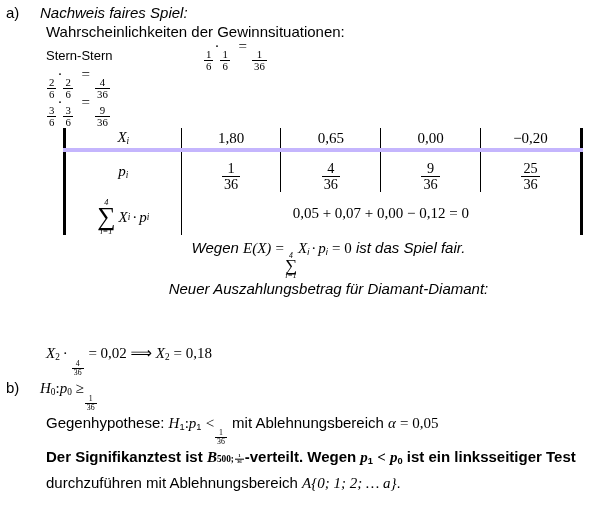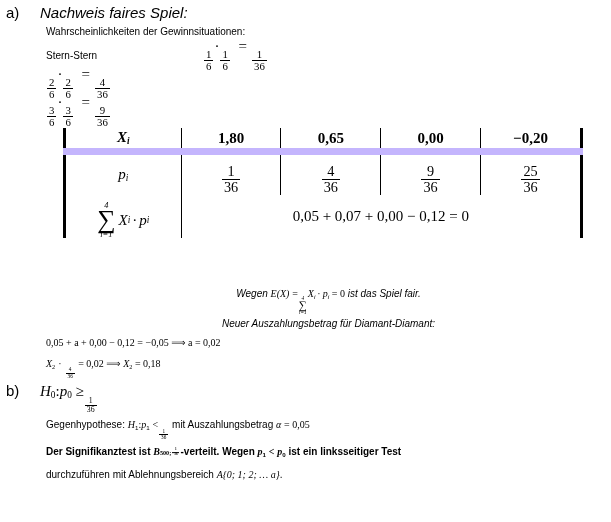--- a/index.html
+++ b/index.html
@@ -52,21 +52,21 @@
 
   
   .lineA { line-height: 19px; }
   .probblock { position: relative; }
   .prow {
     display: flex;
     align-items: center;
     height: 28px;
     padding-left: 46px;
   }
-  .plabel { width: 157px; flex: 0 0 157px; font-size: 10px; }
+  .plabel { width: 157px; flex: 0 0 157px; font-size: 13px; }
   .pmath { font-family: "Liberation Serif", serif; font-size: 15px; white-space: nowrap; }
 
   
   .tblwrap { position: relative; margin-top: 3px; padding-left: 63px; }
   table.xt {
     border-collapse: collapse;
     width: 520px;
     table-layout: fixed;
     font-family: "Liberation Serif", serif;
   }
@@ -74,21 +74,21 @@
     text-align: center;
     vertical-align: middle;
     font-size: 15px;
     padding: 0;
   }
   .cLbl { width: 102px; }
   .cD { width: 88px; }
   .thickL { border-left: 3px solid #000; }
   .thickR { border-right: 3px solid #000; }
   .thinR { border-right: 1px solid #000; }
-  .thinB { border-bottom: 7px solid #c4b5fd; font-weight: bold; }
+  .thinB { border-bottom: 4px solid #c4b5fd; }
   tr.r1 td { height: 20px; }
   tr.r2 td { height: 40px; }
   tr.r3 td { height: 19px; }
   tr.r4 td { height: 43px; }
 
   .sumsym {
     display: inline-flex;
     align-items: center;
     font-family: "Liberation Serif", serif;
     font-size: 15px;
@@ -109,21 +109,21 @@
     align-items: center;
     line-height: 0.8;
     vertical-align: -0.32em;
     font-family: "Liberation Serif", serif;
     margin: 0 1px;
   }
   .inlinesum .lim { font-size: 0.52em; font-style: italic; }
   .inlinesum .sg { font-size: 1.12em; font-style: normal; }
 
   
-  .ptxt { padding-left: 46px; line-height: 19.5px; font-size: 10px; }
+  .ptxt { padding-left: 46px; line-height: 19.5px; font-size: 15px; }
   .ptxt.it { font-style: italic; }
   .bsub {
     display: inline-flex;
     align-items: flex-end;
     font-family: "Liberation Serif", serif;
     font-style: italic;
   }
   .bsub .bb { font-size: 1em; }
   .bsub .bs {
     font-size: 0.62em;
@@ -253,37 +253,36 @@
                 <span class="math">p</span>
                 <sub class="sb">i</sub>
           </span>
         </td>
         <td class="thickR" colspan="4">0,05 + 0,07 + 0,00 − 0,12 = 0</td>
       </tr>
     </tbody>
       </table>
   </div>
 
-  <div class="ptxt it" style="padding-top:3px;margin-top:43px;">
+  <div class="ptxt it" style="padding-top:3px;">
     <span>Wegen</span>
     <span class="math">E(X)</span>
     <span class="mathup">=</span><span class="inlinesum">
         <span class="lim">4</span>
         <span class="sg">∑</span>
         <span class="lim">i=1</span>
       </span><span class="math">X</span><sub class="sb">i</sub><span class="mathup" style="margin:0 2px;">·</span><span class="math">p</span><sub class="sb">i</sub>
     <span class="mathup">= 0</span>
     <span>ist das Spiel fair.</span>
   </div>
 
   <div class="ptxt it">Neuer Auszahlungsbetrag für Diamant-Diamant:</div>
 
-  <div class="ptxt" style="font-family:'Liberation Serif',serif;">0,05 + a + 0,00 − 0,12 = −0,05 ⟹   a = 0,02</div>
-
-  <div class="ptxt" style="font-family:'Liberation Serif',serif; line-height:22px;">
+
+  <div class="ptxt" style="font-family:'Liberation Serif',serif; line-height:22px;margin-top:44px;">
     <span class="math">X</span><sub class="sbn">2</sub><span class="mathup" style="margin:0 3px;">·</span><span class="frac tiny">
         <span class="n">4</span>
         <span class="d">36</span>
       </span>
     <span class="mathup">= 0,02  ⟹</span>
     <span class="math">X</span><sub class="sbn">2</sub>
     <span class="mathup">= 0,18</span>
   </div>
 
 
@@ -298,21 +297,21 @@
     </div>
   </div>
 
   <div class="ptxt" style="line-height:21px;">
     <span>Gegenhypothese:</span>
     <span class="math">H</span><sub class="sbn">1</sub><span class="mathup">:</span><span class="math">p</span><sub class="sbn">1</sub>
     <span class="mathup">&lt;</span><span class="frac tiny">
         <span class="n">1</span>
         <span class="d">36</span>
       </span>
-    <span>mit Auszahlungsbetrag</span>
+    <span>mit Ablehnungsbereich</span>
     <span class="math">α</span>
     <span class="mathup">= 0,05</span>
   </div>
 
   <div class="ptxt" style="line-height:21px;font-weight:bold;">
     <span>Der Signifikanztest ist</span>
     <span class="bsub">
         <span class="bb">B</span>
         <span class="bs">
           <span>500;</span>

